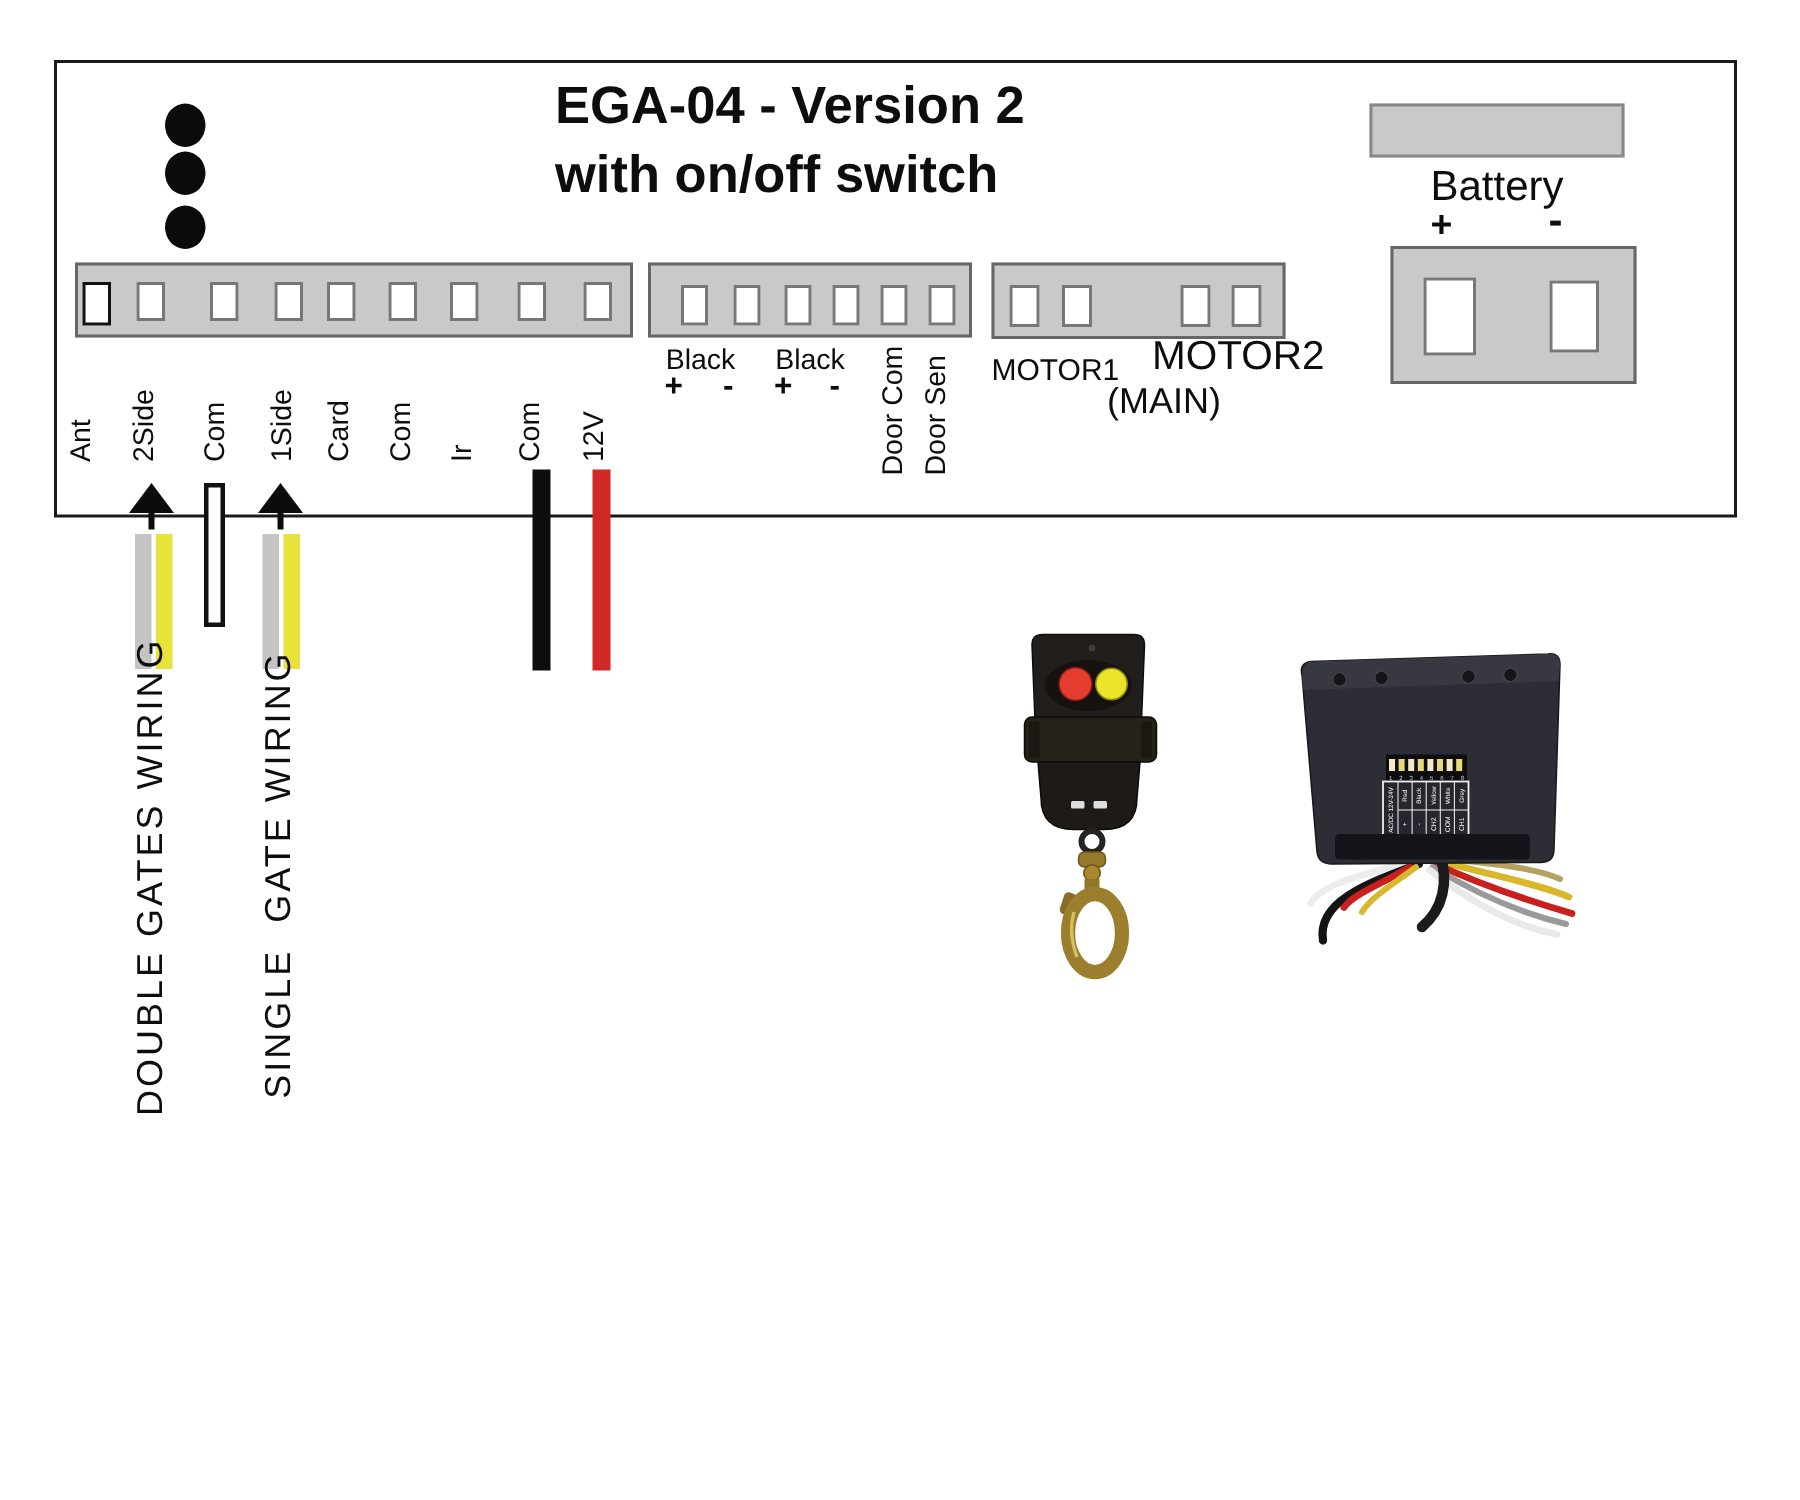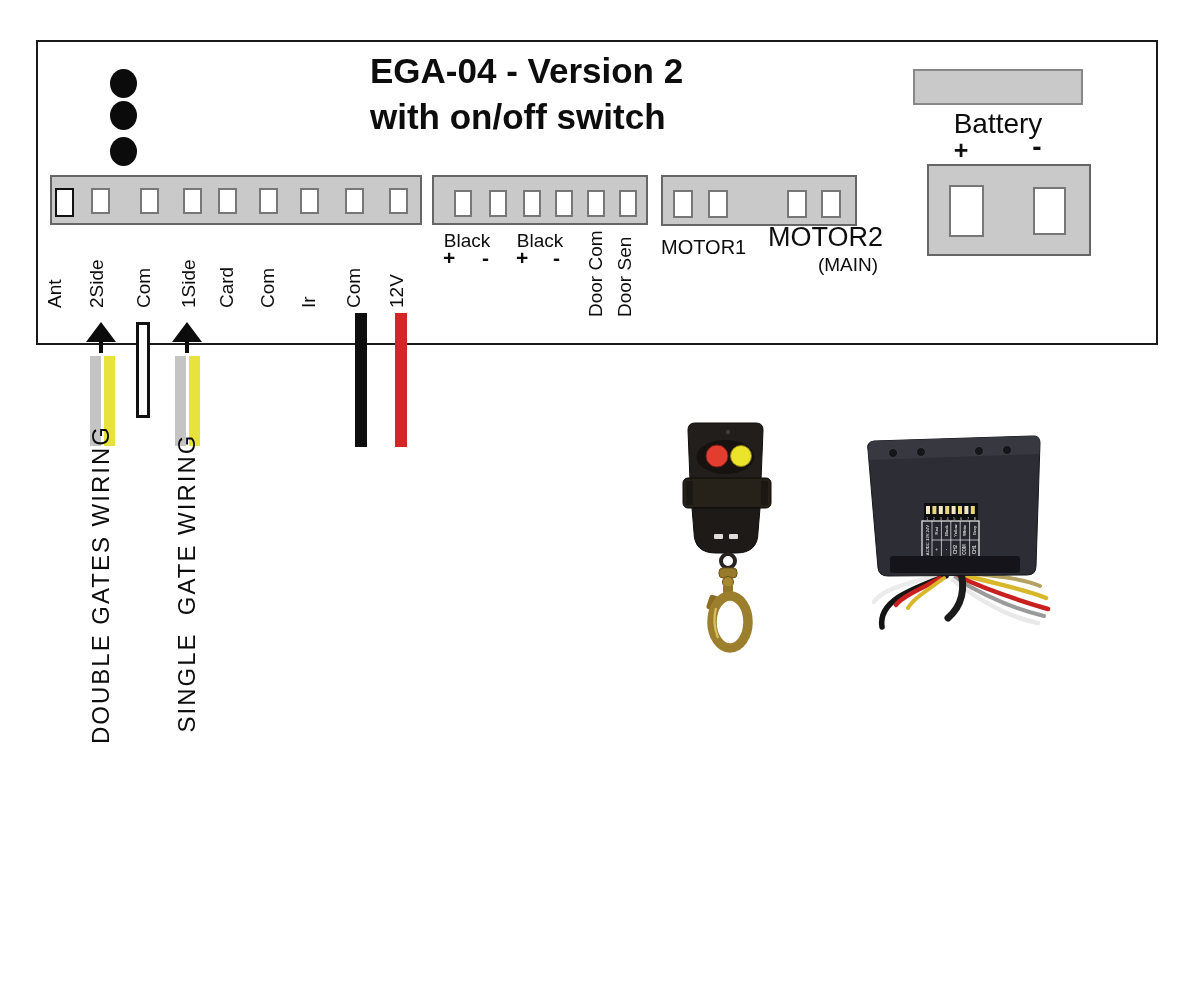--- a/index.html
+++ b/index.html
@@ -89,21 +89,21 @@
   <div class="vlabel doorlab" style="left:580px;top:262px">Door Sen</div>
 
   <div class="abs tblock" style="left:661px;top:175px;width:196px;height:51px">
     <div class="slot" style="left:10px;top:13px;width:20px;height:28px"></div>
     <div class="slot" style="left:45px;top:13px;width:20px;height:28px"></div>
     <div class="slot" style="left:124px;top:13px;width:20px;height:28px"></div>
     <div class="slot" style="left:158px;top:13px;width:20px;height:28px"></div>
   </div>
   <div class="abs hlabel" style="left:661px;top:236px;width:84px;font-size:20px">MOTOR1</div>
   <div class="abs hlabel" style="left:768px;top:222px;width:88px;font-size:27px">MOTOR2</div>
-  <div class="abs hlabel" style="left:804px;top:254px;width:88px;font-size:19px">(MAIN)</div>
+  <div class="abs hlabel" style="left:732px;top:254px;width:88px;font-size:24px">(MAIN)</div>
 
   <div class="abs" style="left:913px;top:69px;width:170px;height:36px;background:#c9c9c9;border:2px solid #888;box-sizing:border-box"></div>
   <div class="abs bat-text" style="left:913px;top:108px;width:170px;font-size:28px">Battery</div>
   <div class="abs bat-text" style="left:946px;top:136px;width:30px;font-size:25px;font-weight:bold">+</div>
   <div class="abs bat-text" style="left:1022px;top:131px;width:30px;font-size:28px;font-weight:bold">-</div>
   <div class="abs tblock" style="left:927px;top:164px;width:164px;height:92px">
     <div class="slot" style="left:20px;top:19px;width:35px;height:52px"></div>
     <div class="slot" style="left:104px;top:21px;width:33px;height:48px"></div>
   </div>
 

